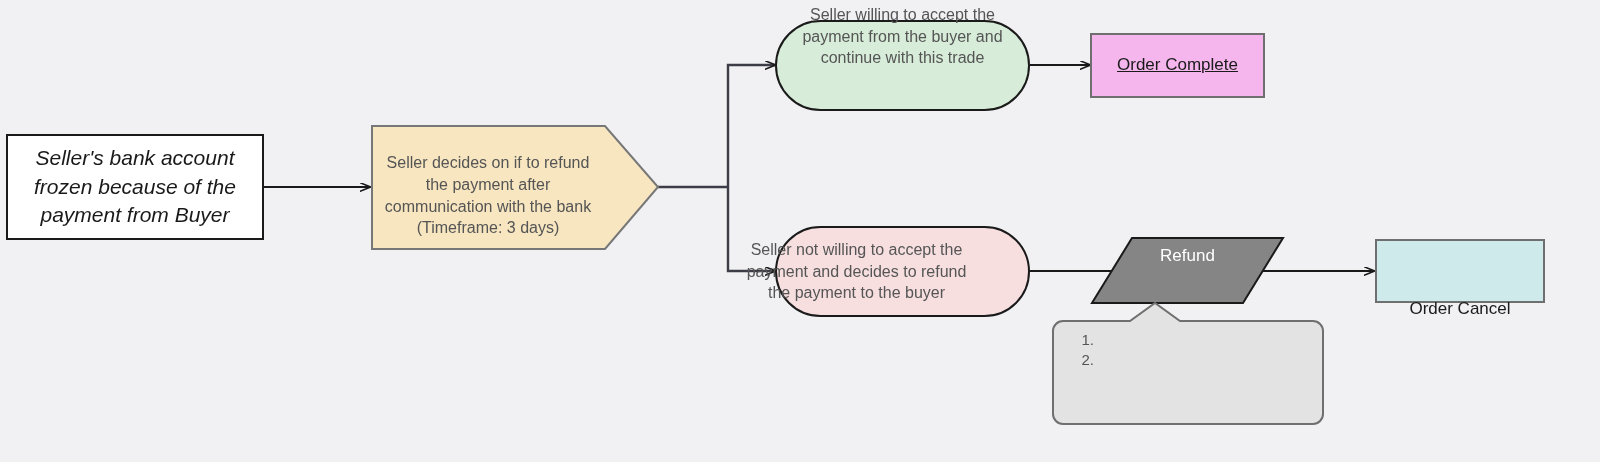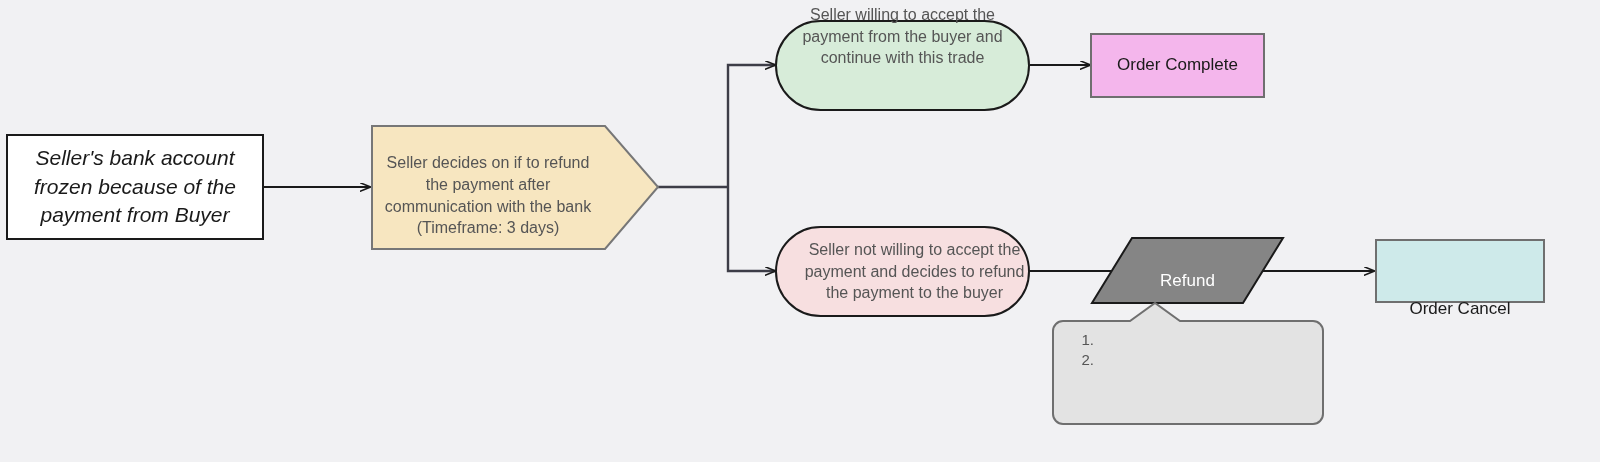--- a/index.html
+++ b/index.html
@@ -163,25 +163,25 @@
                A10,10 0 0 1 1063,321 Z" fill="#e3e3e3" stroke="#6f6f6f" stroke-width="2"></path>
     </g>
   </svg>
 
   <div class="node-label lbl-start" style="left:9px; top:137px; width:252px; height:100px;">Seller's bank account frozen because of the payment from Buyer</div>
 
   <div class="node-label lbl-process" style="left:374px; top:136px; width:228px; height:119px;">Seller decides on if to refund the payment after communication with the bank (Timeframe: 3 days)</div>
 
   <div class="node-label lbl-process" style="left:786px; top:6px; width:233px; height:61px;">Seller willing to accept the payment from the buyer and continue with this trade</div>
 
-  <div class="node-label lbl-terminal" style="left:1093px; top:36px; width:169px; height:59px;">Order Complete</div>
+  <div class="node-label lbl-terminal" style="left:1093px; top:36px; width:169px; height:59px;text-decoration:underline;">Order Complete</div>
 
-  <div class="node-label lbl-process" style="left:798px; top:229px; width:233px; height:85px;">Seller not willing to accept the payment and decides to refund the payment to the buyer</div>
+  <div class="node-label lbl-process" style="left:740px; top:229px; width:233px; height:85px;">Seller not willing to accept the payment and decides to refund the payment to the buyer</div>
 
-  <div class="node-label lbl-refund" style="left:1092px; top:256px; width:191px; height:51px;">Refund</div>
+  <div class="node-label lbl-refund" style="left:1092px; top:231px; width:191px; height:51px;">Refund</div>
 
   <div class="node-label lbl-terminal" style="left:1378px; top:242px; width:164px; height:58px;margin-top:38px;">Order Cancel</div>
 
   <div class="note-body" style="left:1068px; top:330px; width:245px;">
     <ol class="note-list" id="note-list">
         <li>
           <span class="note-num">1.</span>
         </li>
         <li>
           <span class="note-num">2.</span>

